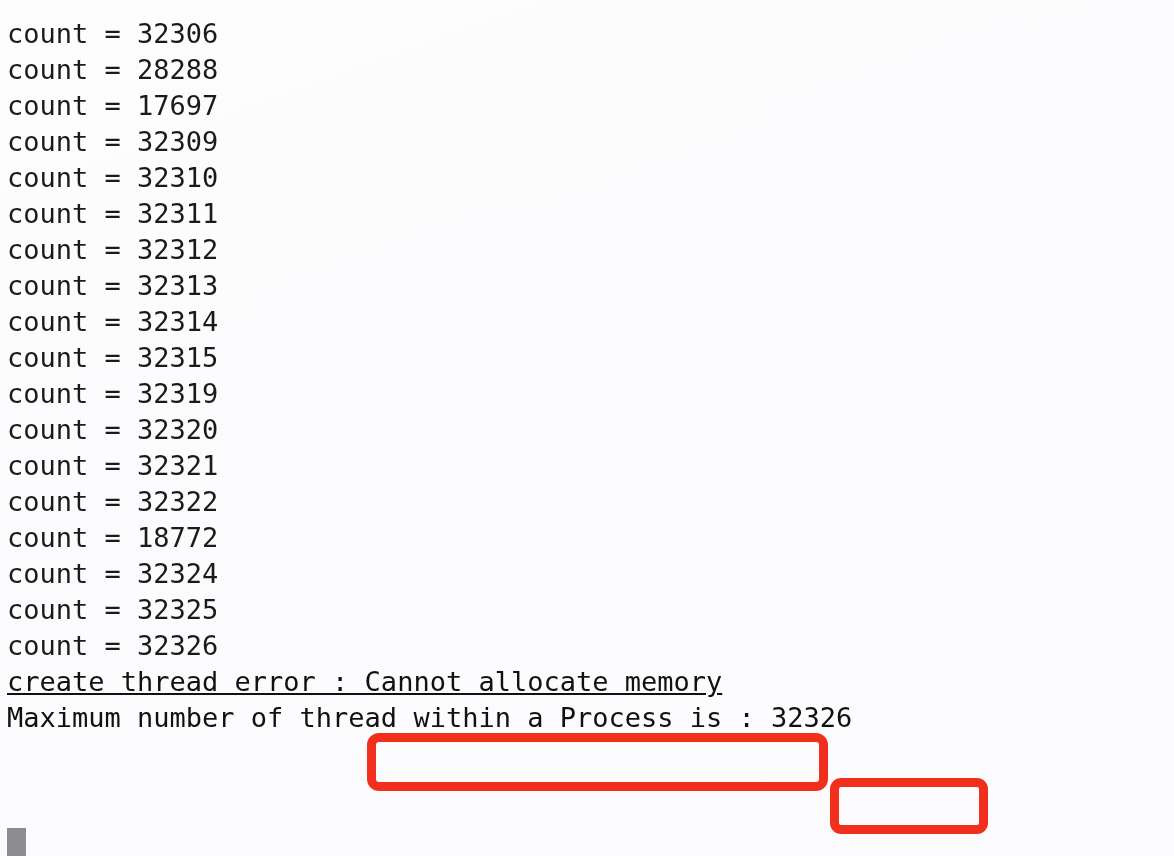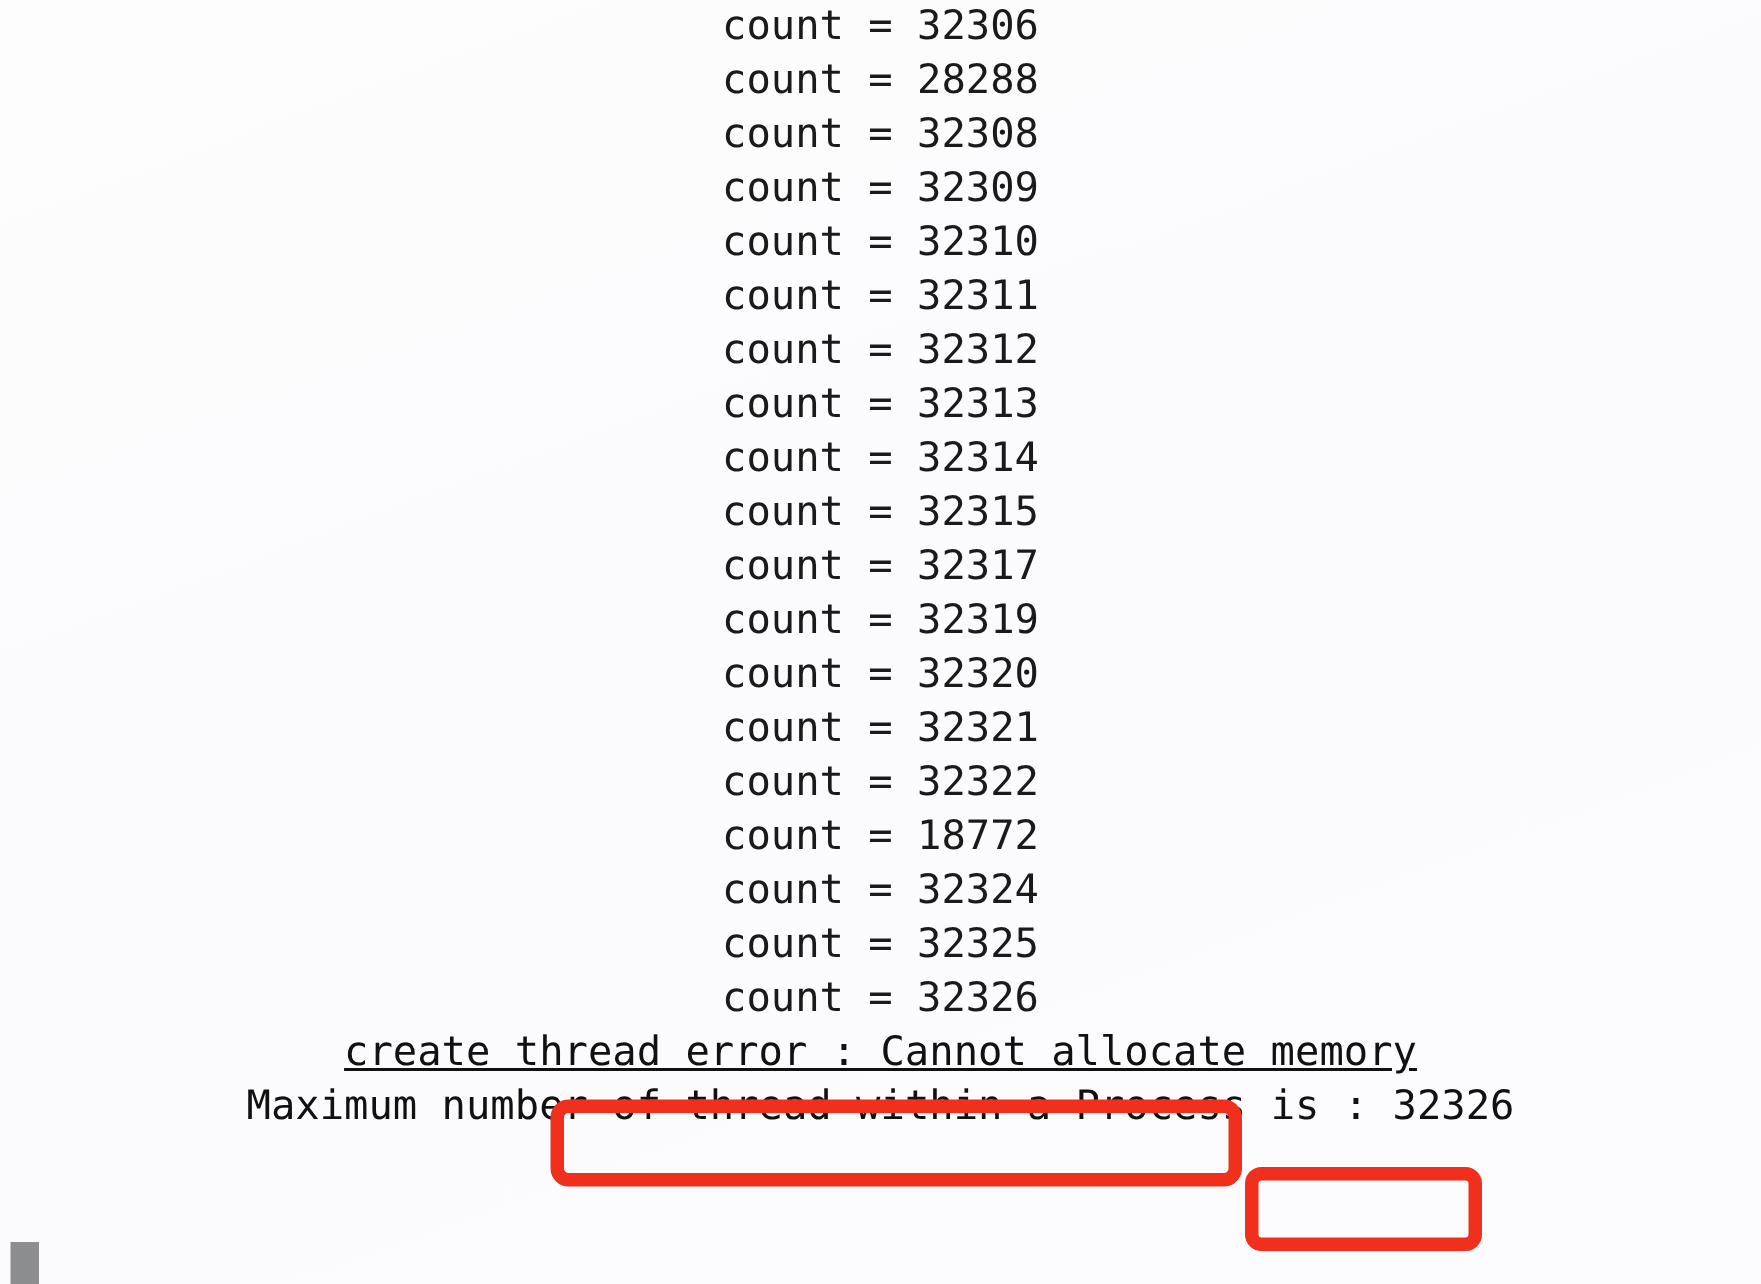--- a/index.html
+++ b/index.html
@@ -23,23 +23,22 @@
     top: 0;
     width: 1174px;
     height: 856px;
     background: linear-gradient(160deg, #fdfdfe 0%, #fbfbfd 45%, #fcfcfe 100%);
     box-sizing: border-box;
   }
 
   #console-lines {
     position: absolute;
     left: 7px;
-    top: 0px;
+    top: 16px;
     width: 1160px;
-    text-align: center;
   }
 
   .term-line {
     height: 36px;
     line-height: 36px;
     font-family: "DejaVu Sans Mono", monospace;
     font-size: 27px;
     letter-spacing: 0px;
     color: #1a1a1a;
     white-space: pre;
@@ -97,29 +96,28 @@
   }
 </style>
 </head>
 <body>
 
 <div id="terminal">
 
   <div id="console-lines">
     <div class="term-line">count = 32306</div>
     <div class="term-line">count = 28288</div>
-    <div class="term-line">count = 32308</div>
+    <div class="term-line">count = 17697</div>
     <div class="term-line">count = 32309</div>
     <div class="term-line">count = 32310</div>
     <div class="term-line">count = 32311</div>
     <div class="term-line">count = 32312</div>
     <div class="term-line">count = 32313</div>
     <div class="term-line">count = 32314</div>
     <div class="term-line">count = 32315</div>
-    <div class="term-line">count = 32317</div>
     <div class="term-line">count = 32319</div>
     <div class="term-line">count = 32320</div>
     <div class="term-line">count = 32321</div>
     <div class="term-line">count = 32322</div>
     <div class="term-line">count = 18772</div>
     <div class="term-line">count = 32324</div>
     <div class="term-line">count = 32325</div>
     <div class="term-line">count = 32326</div>
     <div class="term-line error-line">create thread error : Cannot allocate memory</div>
     <div class="term-line summary-line">Maximum number of thread within a Process is : 32326</div>

